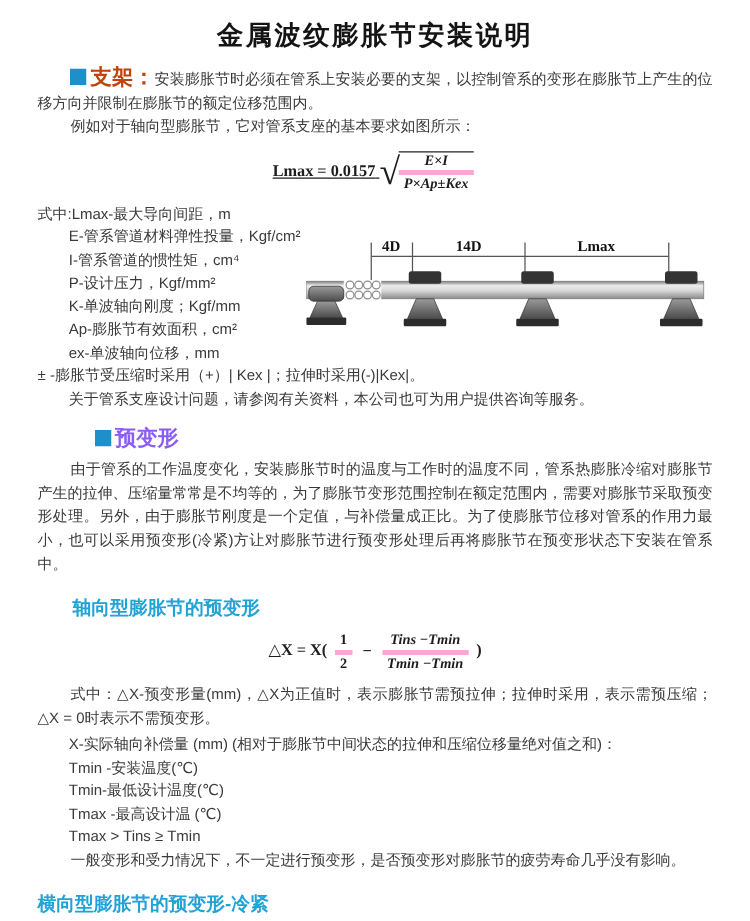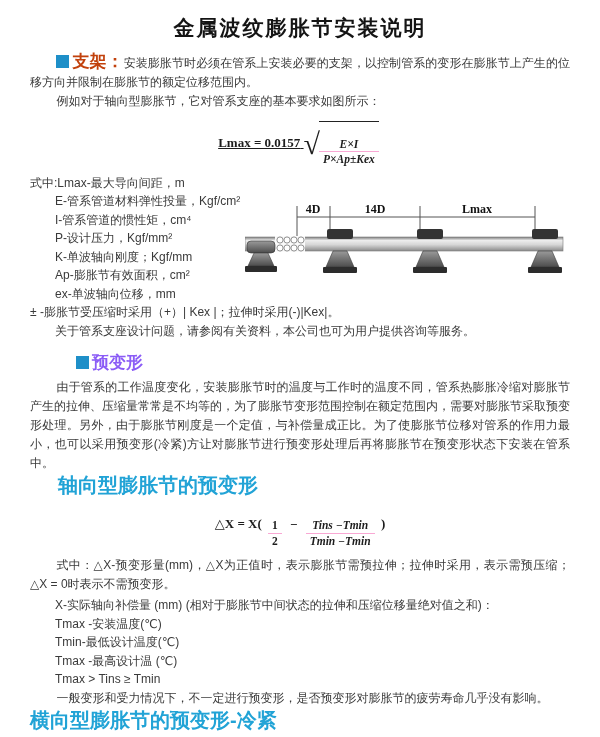--- a/index.html
+++ b/index.html
@@ -9,31 +9,31 @@
         padding:0 30px;background:#fff;}
   .doc-title{margin:14px 0 10px;text-align:center;font-size:21px;font-weight:bold;
              color:#141414;letter-spacing:2px;}
   p,.line{font-size:12px;line-height:19px;margin:0;text-align:justify;}
   .indent{text-indent:2.2em;}
   .sec-label{color:#c2410c;font-size:17px;font-weight:bold;}
   .sq{display:inline-block;width:13px;height:13px;background:#1e8fc8;
       margin-right:3px;vertical-align:-1px;}
   .sec-heading{margin:12px 0 4px;font-size:17px;font-weight:bold;color:#8b5cf6;
                text-indent:0;line-height:22px;padding-left:46px;}
-  .sub-heading{font-size:20px;font-weight:bold;color:#21a3d6;line-height:20px;margin:2px 0 4px;}
+  .sub-heading{font-size:15px;font-weight:bold;color:#21a3d6;line-height:20px;margin:16px 0 4px;}
   .sub-heading.indented{margin-left:28px;}
   
   .formula{text-align:center;font-family:"Liberation Serif","DejaVu Serif",serif;
            color:#1d1d1d;font-weight:bold;font-size:13px;line-height:1;}
   .formula.f1{margin:10px 0 6px;text-decoration:underline;}
   .formula.f2{margin:8px 0 8px;}
   .formula.f3{margin:10px 0 10px;}
   .frac{display:inline-flex;flex-direction:column;vertical-align:middle;
         text-align:center;font-size:11.5px;line-height:1.25;margin:0 3px;}
-  .frac .num{padding:0 0;border-bottom:1px solid #f9a8d4;margin-top:15px;}
+  .frac .num{padding:0 0;border-bottom:4px solid #f9a8d4;}
   .frac .den{padding:0 4px;}
   .frac.italic .num,.frac.italic .den{font-style:italic;}
   .sqrt{display:inline-flex;align-items:center;vertical-align:middle;}
   .radical{font-size:30px;font-weight:normal;line-height:0.9;margin-right:-1px;}
   .under-root{border-top:1.5px solid #222;margin-left:0;}
   .f-op{margin:0 2px;}
   
   .def-area{position:relative;margin-top:7px;}
   .def-line{font-size:12px;line-height:18.5px;}
   .def-line.ind{padding-left:25px;}
@@ -155,21 +155,21 @@
     <span class="frac italic">
       <span class="num">Tins −Tmin</span>
       <span class="den">Tmin −Tmin</span>
     </span>
     <span class="f-rhs">)</span>
   </div>
 
   <p class="indent">式中：△X-预变形量(mm)，△X为正值时，表示膨胀节需预拉伸；拉伸时采用，表示需预压缩；△X = 0时表示不需预变形。</p>
   <div class="gap-s"></div>
   <div class="def-line ind">X-实际轴向补偿量 (mm) (相对于膨胀节中间状态的拉伸和压缩位移量绝对值之和)：</div>
-  <div class="def-line ind">Tmax -安装温度(℃)</div>
+  <div class="def-line ind">Tmin -安装温度(℃)</div>
   <div class="def-line ind">Tmin-最低设计温度(℃)</div>
   <div class="def-line ind">Tmax -最高设计温 (℃)</div>
   <div class="def-line ind">Tmax &gt; Tins ≥ Tmin</div>
   <p class="indent">一般变形和受力情况下，不一定进行预变形，是否预变形对膨胀节的疲劳寿命几乎没有影响。</p>
 
   <h3 class="sub-heading">横向型膨胀节的预变形-冷紧</h3>
 
   <div class="formula f3">
     <span class="f-lhs">△Y =</span>
     <span class="frac">

